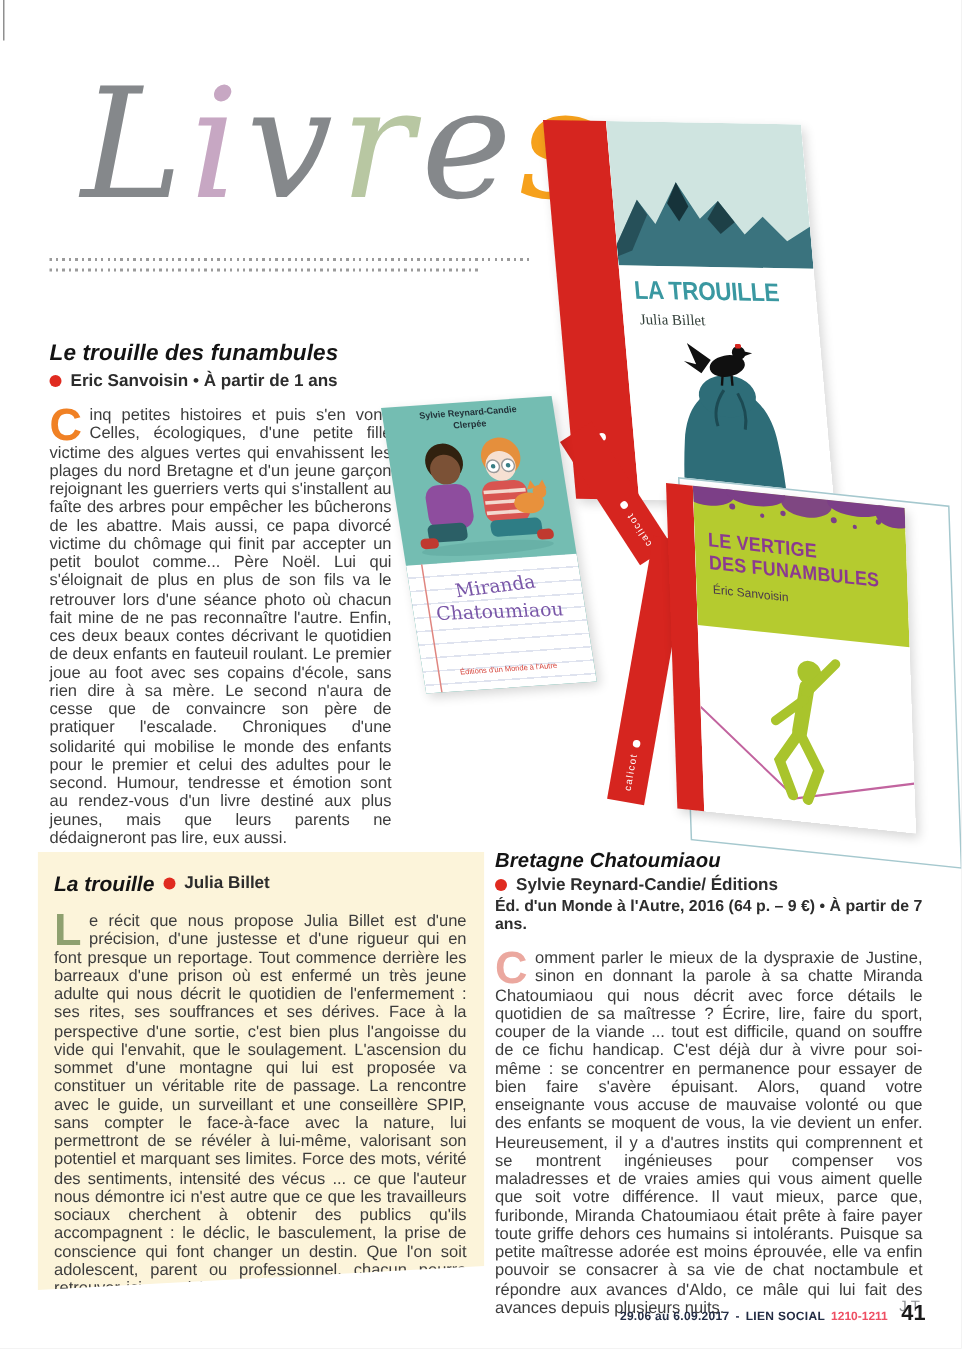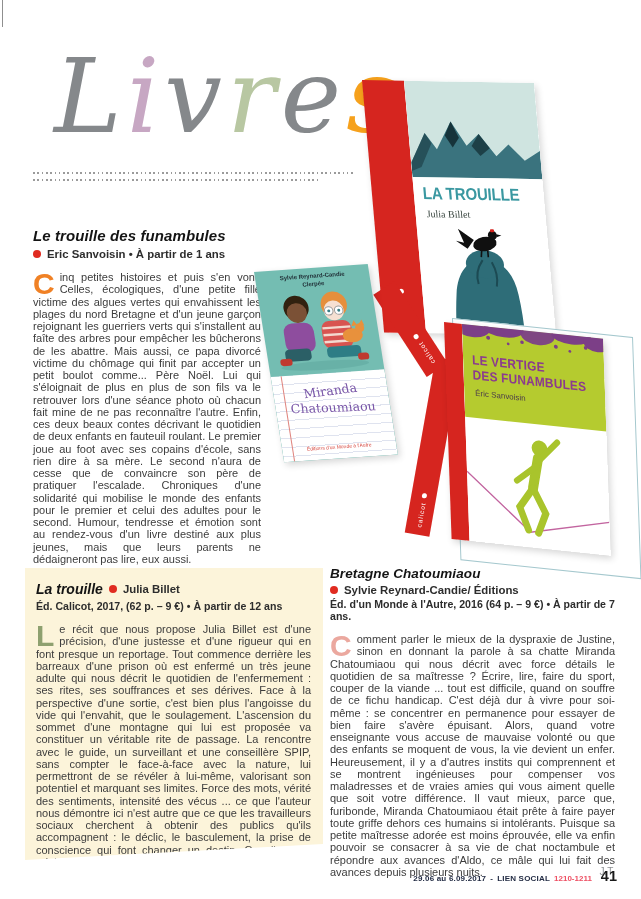--- a/index.html
+++ b/index.html
@@ -130,21 +130,20 @@
     </p>
     <div class="signature">Jacques Trémintin</div>
   </div>
 
   <div class="cream-box">
     <div class="t-head">
       <span class="t-title">La trouille</span>
       <span class="dot"></span>
       <span class="t-byline">Julia Billet</span>
     </div>
-    <div class="edition">Éd. Calicot, 2017, (62 p. – 9 €) • À partir de 12 ans</div>
     <p class="body">
       <span class="dropcap dc-green">L</span><span>e récit que nous propose Julia Billet est d'une précision, d'une justesse et d'une rigueur qui en font presque un reportage. Tout commence derrière les barreaux d'une prison où est enfermé un très jeune adulte qui nous décrit le quotidien de l'enfermement : ses rites, ses souffrances et ses dérives. Face à la perspective d'une sortie, c'est bien plus l'angoisse du vide qui l'envahit, que le soulagement. L'ascension du sommet d'une montagne qui lui est proposée va constituer un véritable rite de passage. La rencontre avec le guide, un surveillant et une conseillère SPIP, sans compter le face-à-face avec la nature, lui permettront de se révéler à lui-même, valorisant son potentiel et marquant ses limites. Force des mots, vérité des sentiments, intensité des vécus ... ce que l'auteur nous démontre ici n'est autre que ce que les travailleurs sociaux cherchent à obtenir des publics qu'ils accompagnent : le déclic, le basculement, la prise de conscience qui font changer un destin. Que l'on soit adolescent, parent ou professionnel, chacun pourra retrouver ici une richesse et une émotion d'une grande force.</span><span class="sig-inline">J.T.</span>
     </p>
   </div>
 
   <div class="review-miranda">
     <h3 class="rtitle">Bretagne Chatoumiaou</h3>
     <div class="byline">
       <span class="dot"></span>
       <span>Sylvie Reynard-Candie/ Éditions</span>

